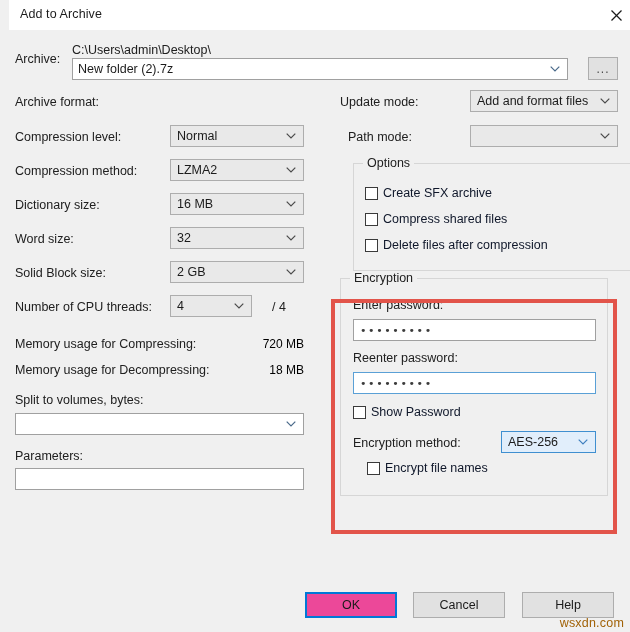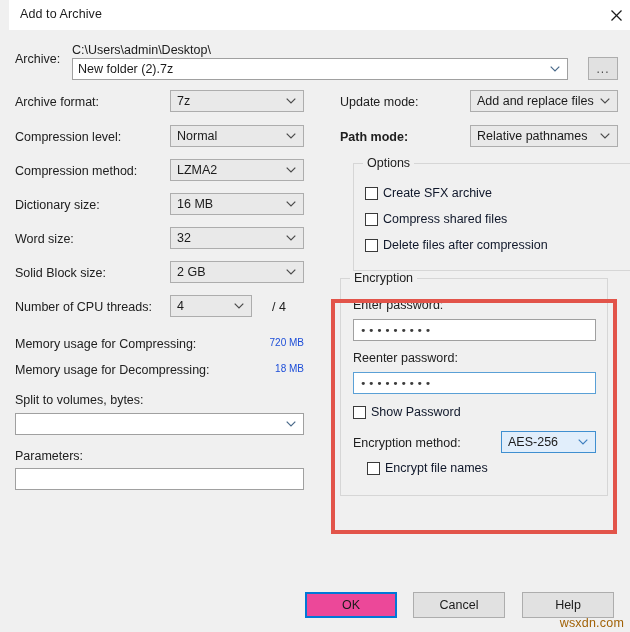--- a/index.html
+++ b/index.html
@@ -63,22 +63,22 @@
   }
 
   .lbl {
     position: absolute;
     font-size: 12.5px;
     color: #202020;
     white-space: nowrap;
   }
   .val-right {
     position: absolute;
-    font-size: 10px;
-    color: #1d4ed8;
+    font-size: 12px;
+    color: #000000;
     white-space: nowrap;
     text-align: right;
   }
 
   
   .combo {
     position: absolute;
     height: 22px;
     background: #e9e9e9;
     border: 1px solid #adadad;
@@ -266,28 +266,20 @@
       </span>
     </div>
 
     <span class="lbl" style="left:15px; top:65px;">Archive format:</span>
     <span class="lbl" style="left:15px; top:100px;">Compression level:</span>
     <span class="lbl" style="left:15px; top:134px;">Compression method:</span>
     <span class="lbl" style="left:15px; top:168px;text-align:center;">Dictionary size:</span>
     <span class="lbl" style="left:15px; top:202px;">Word size:</span>
     <span class="lbl" style="left:15px; top:236px;">Solid Block size:</span>
 
-    <div class="combo" style="left:170px; top:60px; width:134px;">
-      <span class="ctext">7z</span>
-      <span class="carrow">
-        <svg width="10" height="6" viewBox="0 0 10 6">
-            <polyline points="0.7,0.7 5,5 9.3,0.7" fill="none" stroke="#4a4a4a" stroke-width="1.2"></polyline>
-          </svg>
-      </span>
-    </div>
     <div class="combo" style="left:170px; top:95px; width:134px;">
       <span class="ctext">Normal</span>
       <span class="carrow">
         <svg width="10" height="6" viewBox="0 0 10 6">
             <polyline points="0.7,0.7 5,5 9.3,0.7" fill="none" stroke="#4a4a4a" stroke-width="1.2"></polyline>
           </svg>
       </span>
     </div>
     <div class="combo" style="left:170px; top:129px; width:134px;">
       <span class="ctext">LZMA2</span>
@@ -348,31 +340,30 @@
       </span>
     </div>
 
     <span class="lbl" style="left:15px; top:419px;">Parameters:</span>
     <div class="tinput" style="left:15px; top:438px; width:289px;">
       <span class="itext"></span>
     </div>
 
     <span class="lbl" style="left:340px; top:65px;">Update mode:</span>
     <div class="combo" style="left:470px; top:60px; width:148px;">
-      <span class="ctext">Add and replace files</span>
-      <span class="carrow">
-        <svg width="10" height="6" viewBox="0 0 10 6">
-            <polyline points="0.7,0.7 5,5 9.3,0.7" fill="none" stroke="#4a4a4a" stroke-width="1.2"></polyline>
-          </svg>
-      </span>
-    </div>
-
-    <span class="lbl" style="left:340px; top:100px;font-weight:bold;">Path mode:</span>
+      <span class="ctext">Add and format files</span>
+      <span class="carrow">
+        <svg width="10" height="6" viewBox="0 0 10 6">
+            <polyline points="0.7,0.7 5,5 9.3,0.7" fill="none" stroke="#4a4a4a" stroke-width="1.2"></polyline>
+          </svg>
+      </span>
+    </div>
+
+    <span class="lbl" style="left:348px; top:100px;">Path mode:</span>
     <div class="combo" style="left:470px; top:95px; width:148px;">
-      <span class="ctext">Relative pathnames</span>
       <span class="carrow">
         <svg width="10" height="6" viewBox="0 0 10 6">
             <polyline points="0.7,0.7 5,5 9.3,0.7" fill="none" stroke="#4a4a4a" stroke-width="1.2"></polyline>
           </svg>
       </span>
     </div>
 
     <div class="groupbox" style="left:340px; top:133px; width:331px; height:108px;margin-left:13px;">
       <span class="gtitle">Options</span>
       <div class="checkrow" style="left:11px; top:22px;">

